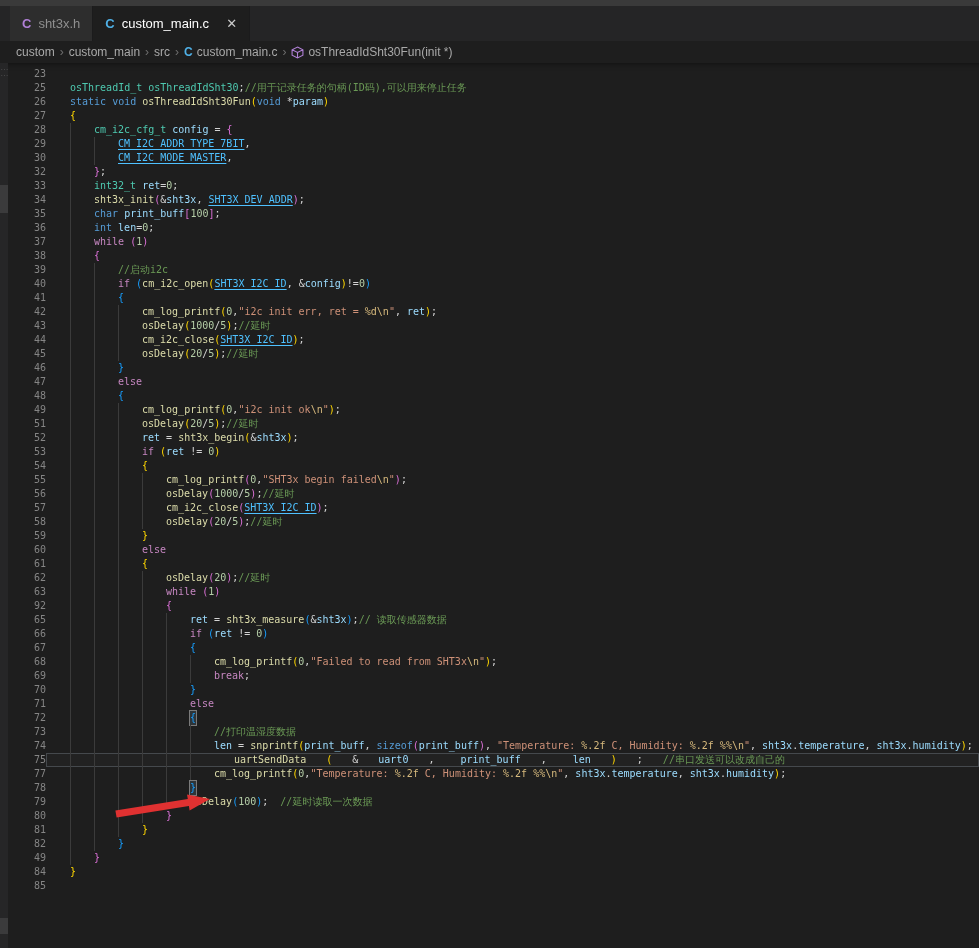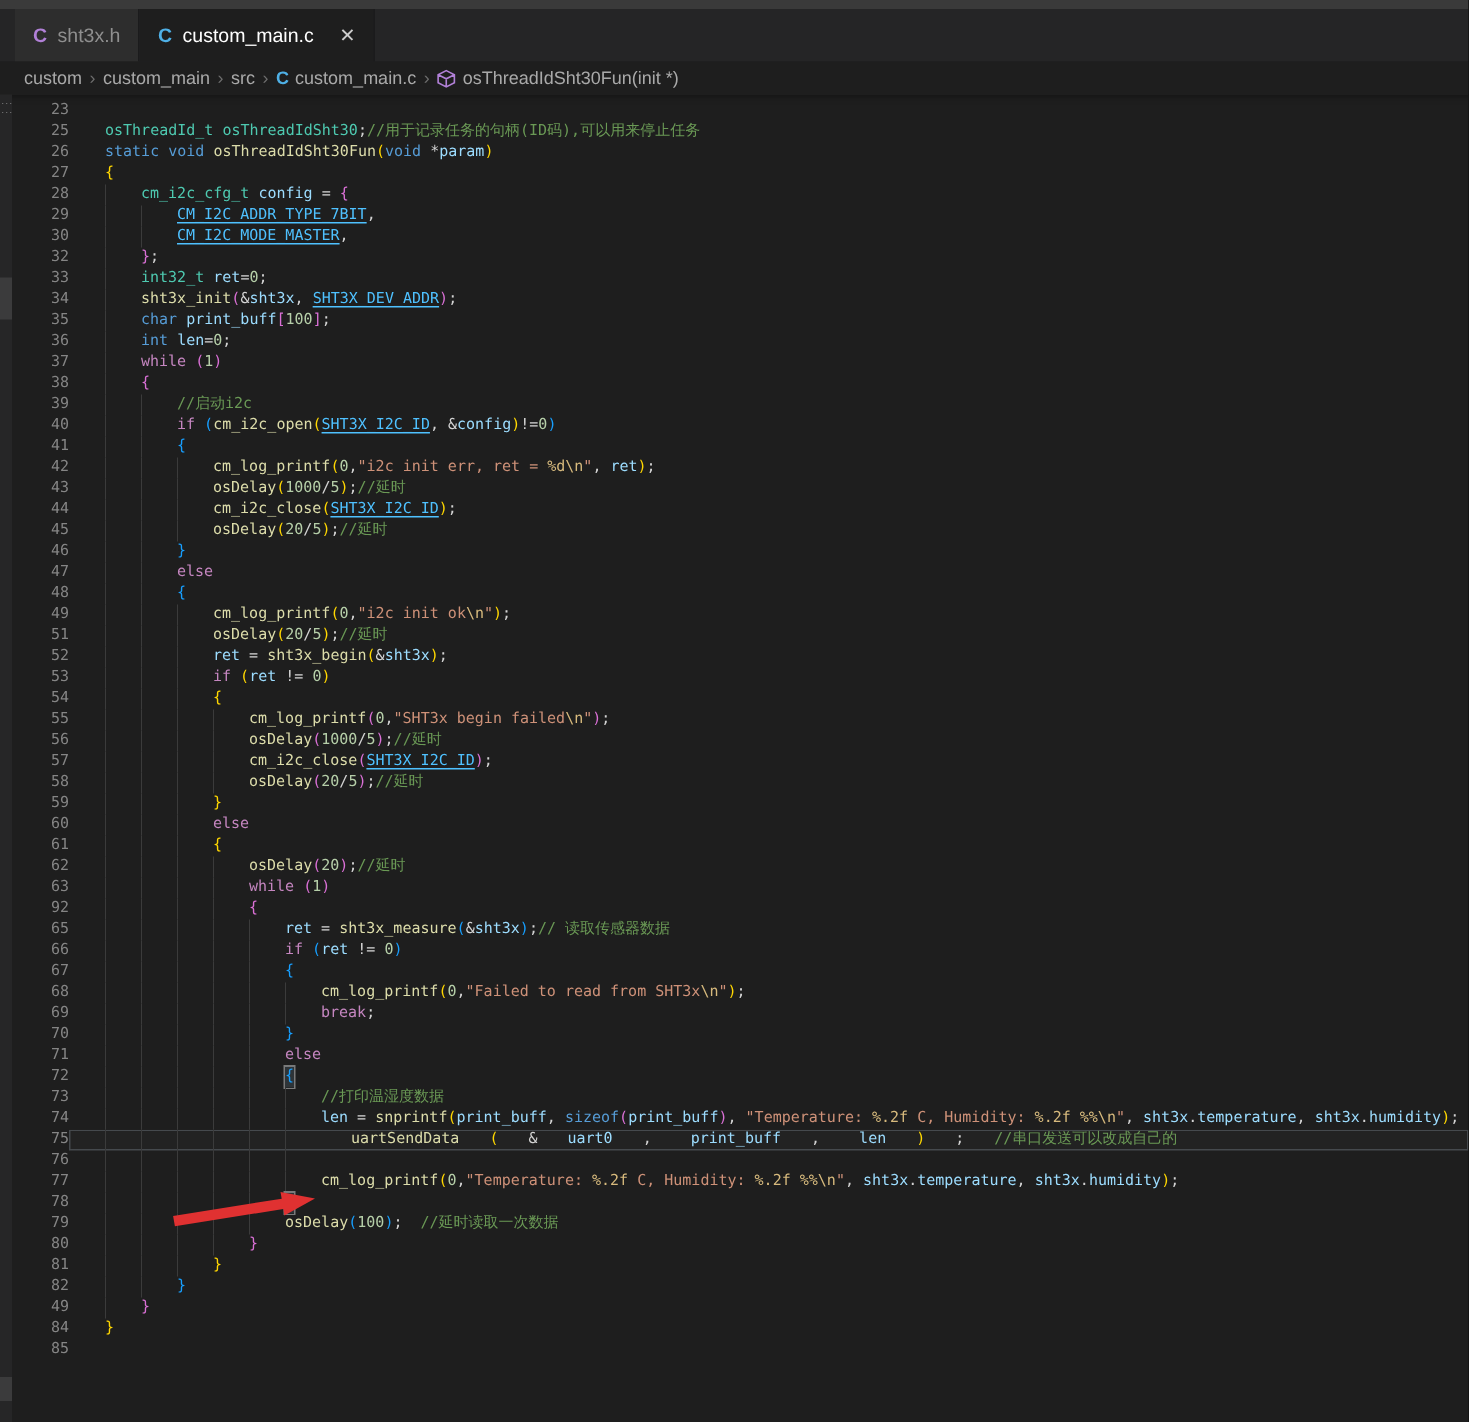--- a/index.html
+++ b/index.html
@@ -145,21 +145,20 @@
         <div class="code-line"><span class="ln">66</span><span class="line-content"><span class="indent" style="width: 120px;"></span><span class="tok k">if</span><span class="tok p"> </span><span class="tok b3">(</span><span class="tok v">ret</span><span class="tok p"> != </span><span class="tok n">0</span><span class="tok b3">)</span></span></div>
         <div class="code-line"><span class="ln">67</span><span class="line-content"><span class="indent" style="width: 120px;"></span><span class="tok b3">{</span></span></div>
         <div class="code-line"><span class="ln">68</span><span class="line-content"><span class="indent" style="width: 144px;"></span><span class="tok f">cm_log_printf</span><span class="tok b1">(</span><span class="tok n">0</span><span class="tok p">,</span><span class="tok str">"Failed to read from SHT3x</span><span class="tok esc">\n</span><span class="tok str">"</span><span class="tok b1">)</span><span class="tok p">;</span></span></div>
         <div class="code-line"><span class="ln">69</span><span class="line-content"><span class="indent" style="width: 144px;"></span><span class="tok k">break</span><span class="tok p">;</span></span></div>
         <div class="code-line"><span class="ln">70</span><span class="line-content"><span class="indent" style="width: 120px;"></span><span class="tok b3">}</span></span></div>
         <div class="code-line"><span class="ln">71</span><span class="line-content"><span class="indent" style="width: 120px;"></span><span class="tok k">else</span></span></div>
         <div class="code-line"><span class="ln">72</span><span class="line-content"><span class="indent" style="width: 120px;"></span><span class="tok b3 bm">{</span></span></div>
         <div class="code-line"><span class="ln">73</span><span class="line-content"><span class="indent" style="width: 144px;"></span><span class="tok c">//打印温湿度数据</span></span></div>
         <div class="code-line"><span class="ln">74</span><span class="line-content"><span class="indent" style="width: 144px;"></span><span class="tok v">len</span><span class="tok p"> = </span><span class="tok f">snprintf</span><span class="tok b1">(</span><span class="tok v">print_buff</span><span class="tok p">, </span><span class="tok s">sizeof</span><span class="tok b2">(</span><span class="tok v">print_buff</span><span class="tok b2">)</span><span class="tok p">, </span><span class="tok str">"Temperature: </span><span class="tok esc">%.2f</span><span class="tok str"> C, Humidity: </span><span class="tok esc">%.2f</span><span class="tok str"> </span><span class="tok esc">%%\n</span><span class="tok str">"</span><span class="tok p">, </span><span class="tok v">sht3x</span><span class="tok p">.</span><span class="tok v">temperature</span><span class="tok p">, </span><span class="tok v">sht3x</span><span class="tok p">.</span><span class="tok v">humidity</span><span class="tok b1">)</span><span class="tok p">;</span></span></div>
         <div class="code-line current"><span class="ln">75</span><span class="line-content"><span class="indent" style="width: 144px;"></span><span class="tok f">uartSendData</span><span class="tok b1">(</span><span class="tok p">&amp;</span><span class="tok v">uart0</span><span class="tok p">, </span><span class="tok v">print_buff</span><span class="tok p">, </span><span class="tok v">len</span><span class="tok b1">)</span><span class="tok p">;</span><span class="tok c">//串口发送可以改成自己的</span></span></div>
-        <div class="code-line"><span class="ln">76</span><span class="line-content"><span class="indent" style="width: 144px;"></span></span></div>
         <div class="code-line"><span class="ln">77</span><span class="line-content"><span class="indent" style="width: 144px;"></span><span class="tok f">cm_log_printf</span><span class="tok b1">(</span><span class="tok n">0</span><span class="tok p">,</span><span class="tok str">"Temperature: </span><span class="tok esc">%.2f</span><span class="tok str"> C, Humidity: </span><span class="tok esc">%.2f</span><span class="tok str"> </span><span class="tok esc">%%\n</span><span class="tok str">"</span><span class="tok p">, </span><span class="tok v">sht3x</span><span class="tok p">.</span><span class="tok v">temperature</span><span class="tok p">, </span><span class="tok v">sht3x</span><span class="tok p">.</span><span class="tok v">humidity</span><span class="tok b1">)</span><span class="tok p">;</span></span></div>
         <div class="code-line"><span class="ln">78</span><span class="line-content"><span class="indent" style="width: 120px;"></span><span class="tok b3 bm">}</span></span></div>
         <div class="code-line"><span class="ln">79</span><span class="line-content"><span class="indent" style="width: 120px;"></span><span class="tok f">osDelay</span><span class="tok b3">(</span><span class="tok n">100</span><span class="tok b3">)</span><span class="tok p">;  </span><span class="tok c">//延时读取一次数据</span></span></div>
         <div class="code-line"><span class="ln">80</span><span class="line-content"><span class="indent" style="width: 96px;"></span><span class="tok b2">}</span></span></div>
         <div class="code-line"><span class="ln">81</span><span class="line-content"><span class="indent" style="width: 72px;"></span><span class="tok b1">}</span></span></div>
         <div class="code-line"><span class="ln">82</span><span class="line-content"><span class="indent" style="width: 48px;"></span><span class="tok b3">}</span></span></div>
         <div class="code-line"><span class="ln">49</span><span class="line-content"><span class="indent" style="width: 24px;"></span><span class="tok b2">}</span></span></div>
         <div class="code-line"><span class="ln">84</span><span class="line-content"><span class="indent" style="width: 0px;"></span><span class="tok b1">}</span></span></div>
         <div class="code-line"><span class="ln">85</span><span class="line-content"><span class="indent" style="width: 0px;"></span></span></div>
       </div>

